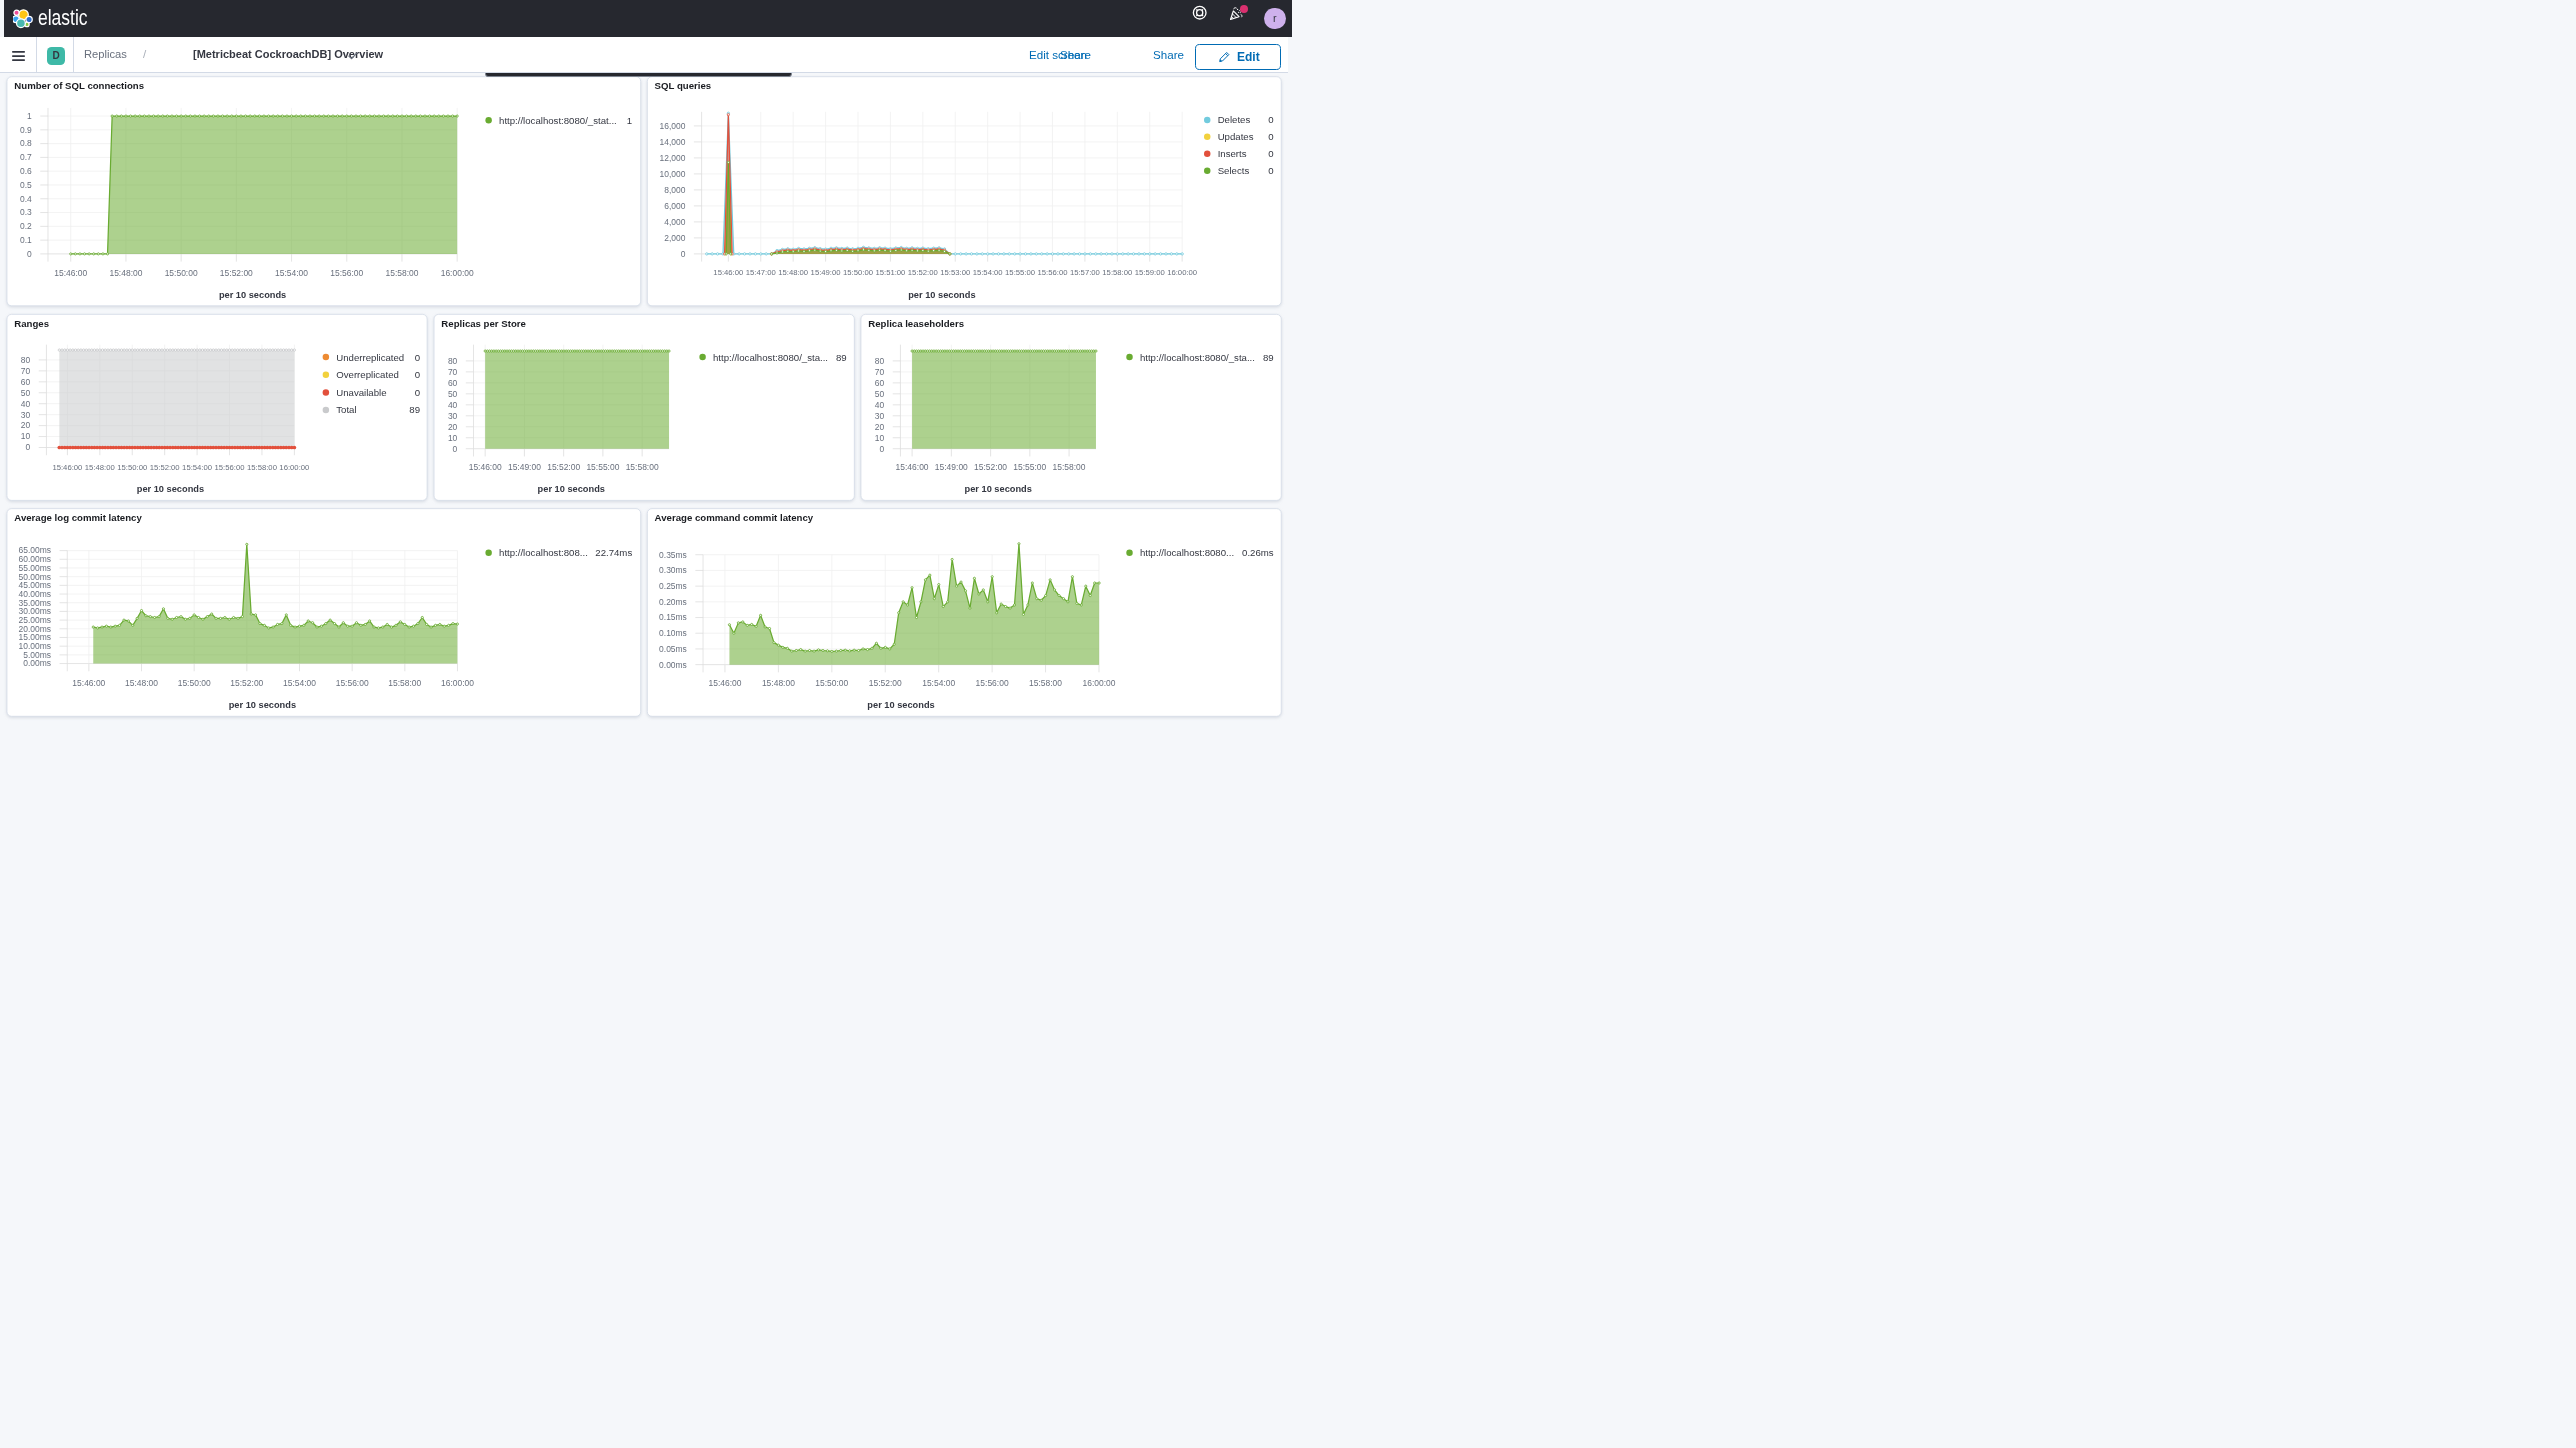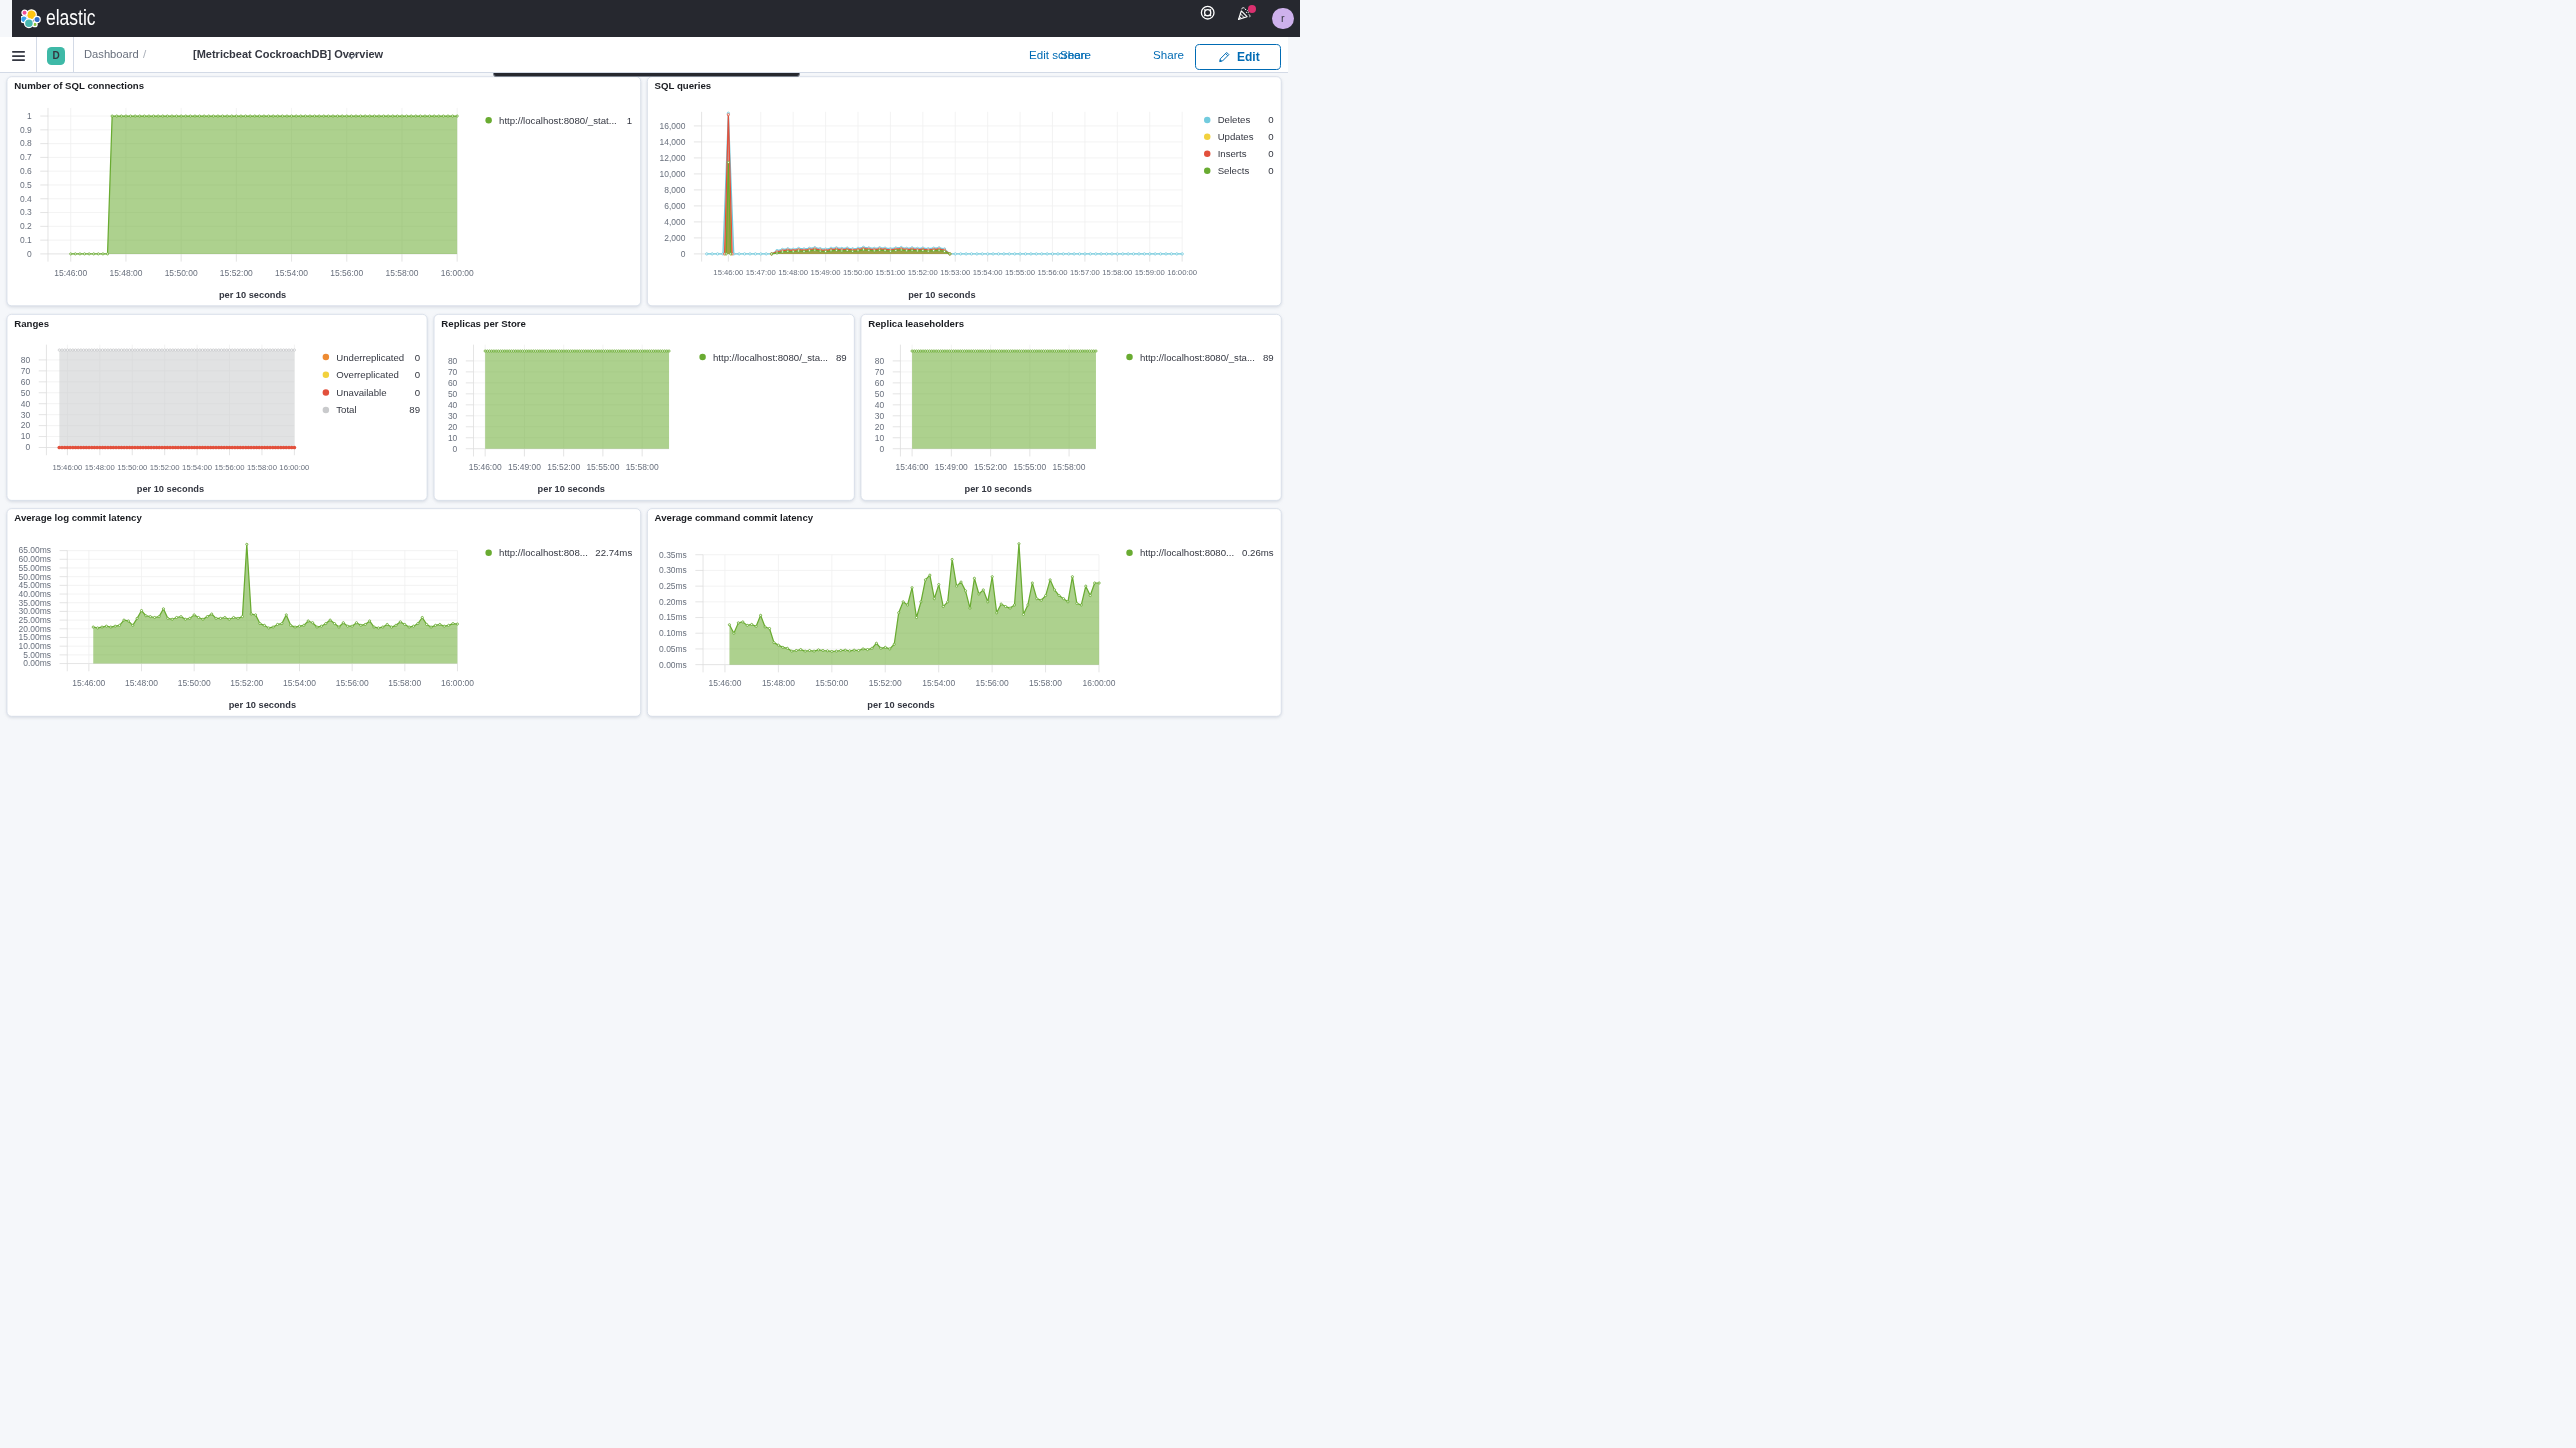--- a/index.html
+++ b/index.html
@@ -1,18 +1,18 @@
 <!DOCTYPE html>
 <html style="font-size:12.3px"><head>
 <meta charset="utf-8">
 <style>
 * { margin:0; padding:0; box-sizing:border-box; }
 html,body { width:1288px; height:724px; overflow:hidden; background:#F5F7FA;
   font-family:"Liberation Sans", sans-serif; }
-.topbar { position:absolute; left:12px; top:0; width:1288px; height:37px; background:#26282F;padding-left:12px; }
+.topbar { position:absolute; left:4px; top:0; width:1288px; height:37px; background:#26282F;padding-left:12px; }
 .logo { position:absolute; left:8.5px; top:8.5px; }
 .brand { position:absolute; left:34px; top:4.6px; color:#fff; font-size:22.4px; font-weight:400; transform:scaleX(0.78); transform-origin:0 50%; }
 .search { position:absolute; left:481px; top:5.8px; width:307px; height:27px; border:0.8px solid #7E8591;
   border-radius:3.1px; background:#26282F; color:#878C98; font-size:11.2px; line-height:25.5px;margin-top:44px; }
 .search .mag { position:absolute; left:7.7px; top:7.3px; }
 .search .ph { position:absolute; left:28px; top:0; }
 .hicon { position:absolute; top:4.6px; }
 .avatar { position:absolute; left:1260px; top:7.7px; width:21.6px; height:21.6px; border-radius:50%;
   background:#CEB1EC; color:#343741; font-size:10.8px; text-align:center; line-height:21.6px; }
 .navbar { position:absolute; left:0; top:37px; width:1288px; height:36px; background:#fff;
@@ -1352,21 +1352,21 @@
 </div>
 <div class="navbar">
 <svg class="ham" width="13" height="10.8" viewBox="0 0 17 14">
 <rect x="0" y="0" width="17" height="2.3" rx="1" fill="#343741"></rect>
 <rect x="0" y="5.4" width="17" height="2.3" rx="1" fill="#343741"></rect>
 <rect x="0" y="10.8" width="17" height="2.3" rx="1" fill="#343741"></rect>
 </svg>
 <div class="vsep" style="left:36px"></div>
 <div class="badge">D</div>
 <div class="vsep" style="left:73px"></div>
-<div class="bc1">Dashboard</div>
+<div class="bc1">Replicas</div>
 <div class="bcs">/</div>
 <div class="bc2">[Metricbeat CockroachDB] Overview</div>
 <svg style="position:absolute;left:347px;top:12.7px" width="11.6" height="11.6" viewBox="0 0 16 16">
 <path d="M2.5 8.5 L6.5 12 L13.5 4" fill="none" stroke="#69707D" stroke-width="1.6" stroke-linecap="round" stroke-linejoin="round"></path>
 </svg>
 <div class="navlink" style="left:1029px">Edit screen</div>
 <div class="navlink" style="left:1060px">Share</div>
 <div class="navlink" style="left:1153px">Share</div>
 <div class="editbtn">
 <svg width="12.3" height="12.3" viewBox="0 0 16 16">

